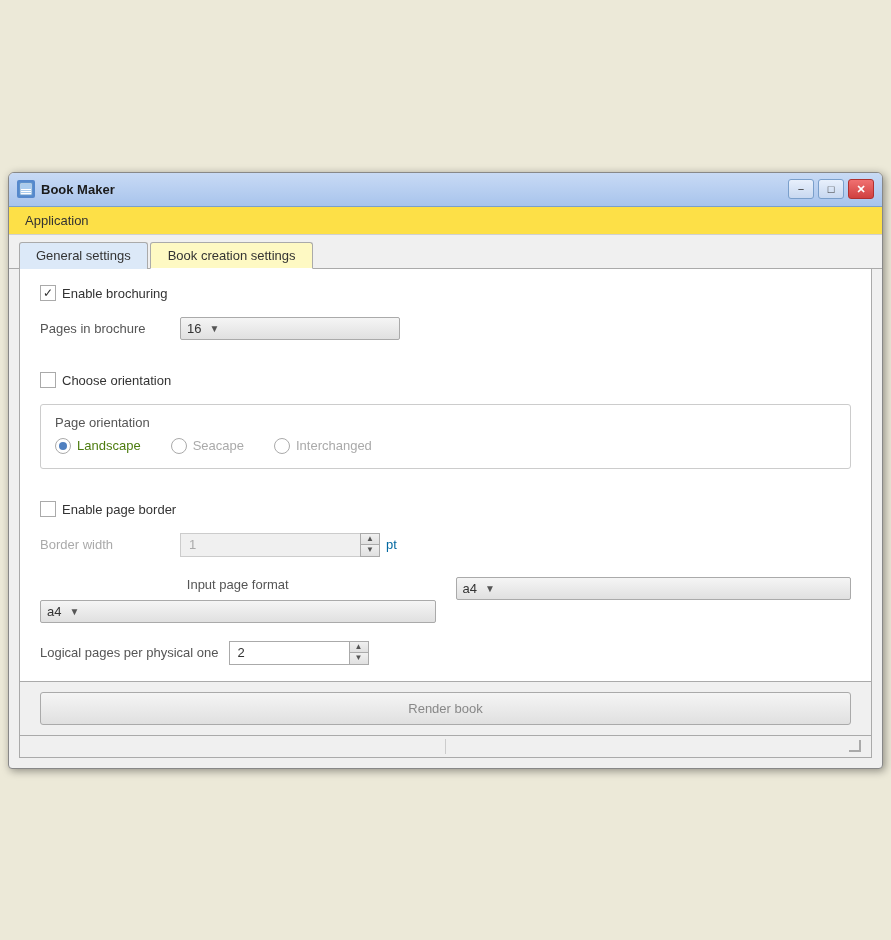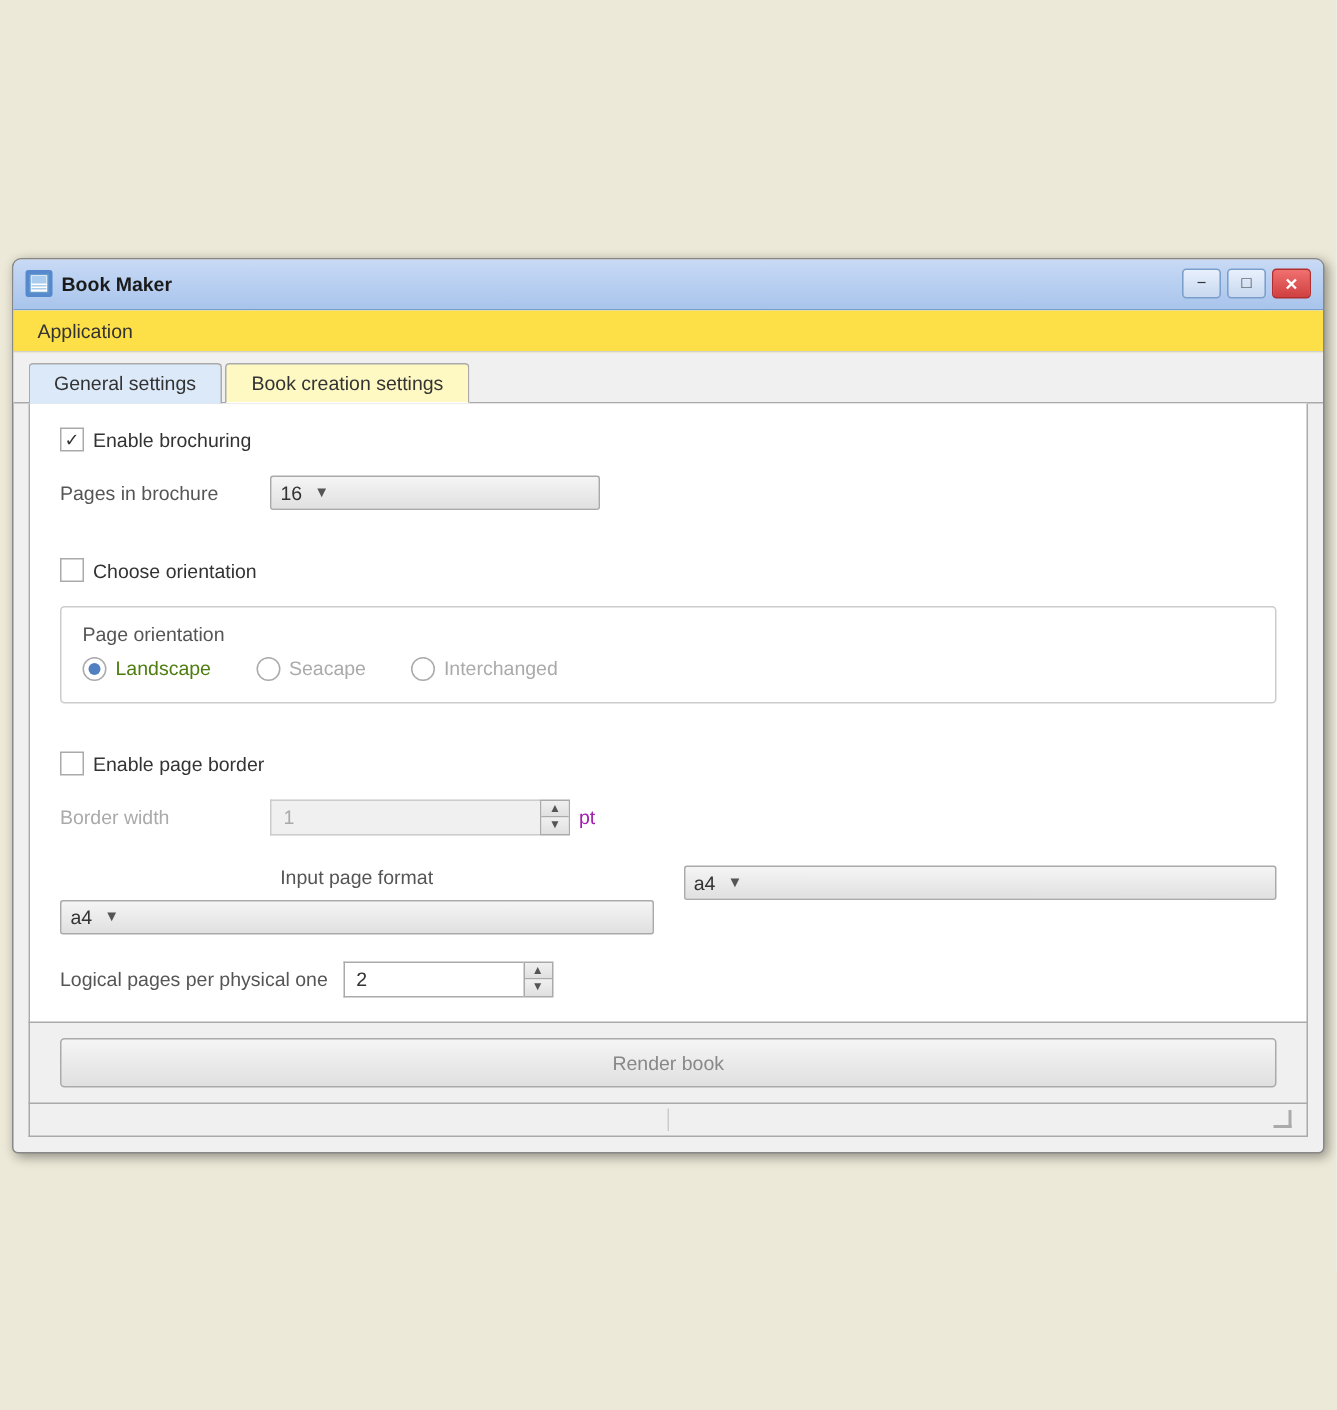--- a/index.html
+++ b/index.html
@@ -261,21 +261,21 @@
       justify-content: center;
       cursor: pointer;
       font-size: 8px;
       color: #555;
       line-height: 1;
     }
     .spinbox-up { border-bottom: 1px solid #aaa; }
     .unit-label {
       margin-left: 6px;
       font-size: 13px;
-      color: #a21caf;
+      color: #0369a1;
     }
 
     
     .formats-row {
       display: flex;
       gap: 20px;
       margin-top: 6px;
     }
     .format-col {
       flex: 1;

